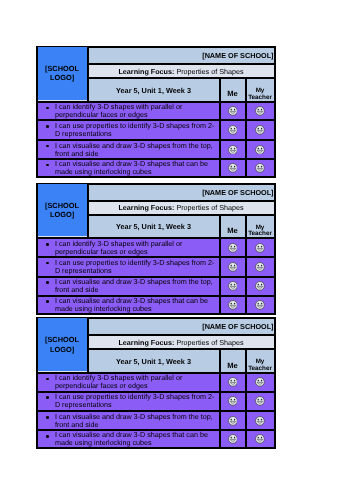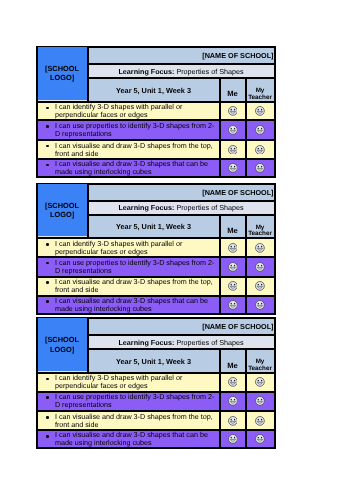--- a/index.html
+++ b/index.html
@@ -27,21 +27,21 @@
   .focus b{font-weight:bold;}
   .unit{background:#b8cce4;text-align:center;font-weight:bold;font-size:7.3px;height:14px;}
   .colhead{background:#b8cce4;text-align:center;font-weight:bold;font-size:6.3px;line-height:6.2px;padding-top:9px;}
   .colhead.me{font-size:7.6px;}
   .obj{font-size:7.2px;line-height:8px;padding:0 3.6px 0 17.4px;position:relative;}
   tr.r0 td{height:16.7px;}
   tr.r1 td{height:17.6px;}
   tr.r2 td{height:17.1px;}
   tr.r3 td{height:16.2px;}
   .obj .bul{position:absolute;left:8.7px;top:3.8px;width:2.6px;height:2.6px;border-radius:50%;background:#0a0a0a;}
-  .rowA{background:#fef9c3;padding-left:28px;}
+  .rowA{background:#8b5cf6;padding-left:28px;}
   .rowB{background:#8b5cf6;}
   .smiley{text-align:center;}
   .smiley svg{display:block;margin:0 auto;}
 </style>
 </head>
 <body>
 
 <div class="page">
     <div class="sheet s1">
       <table>

